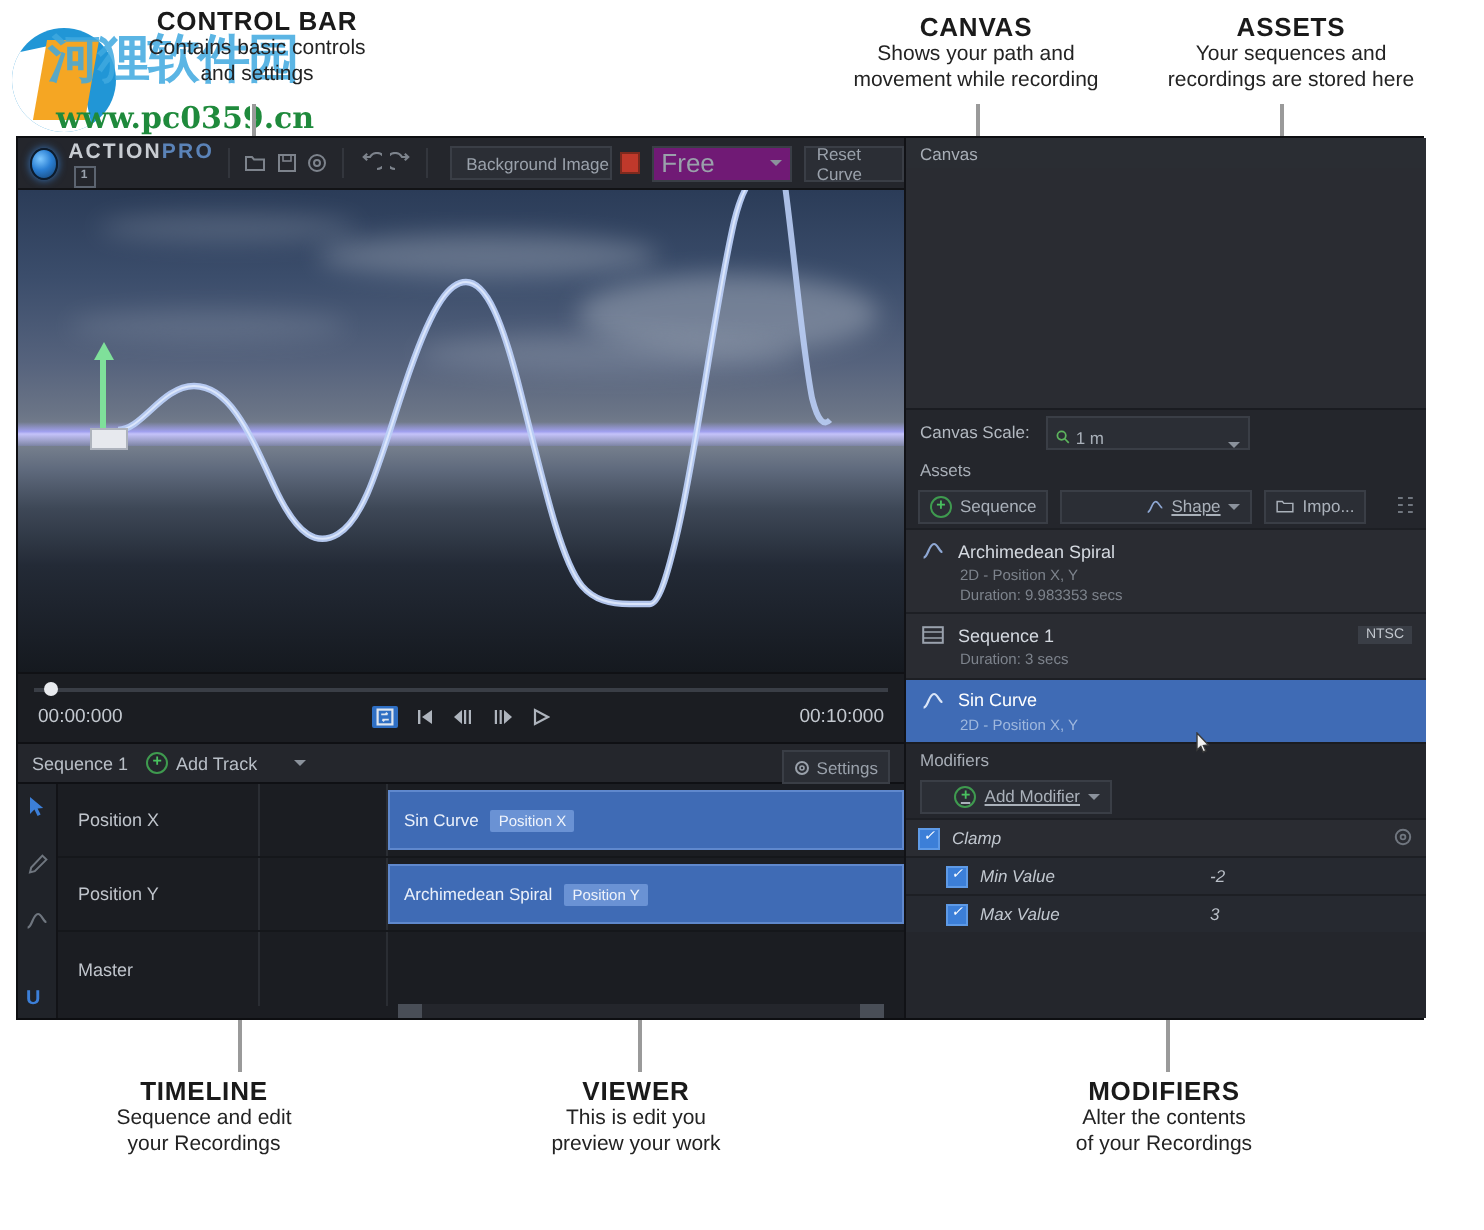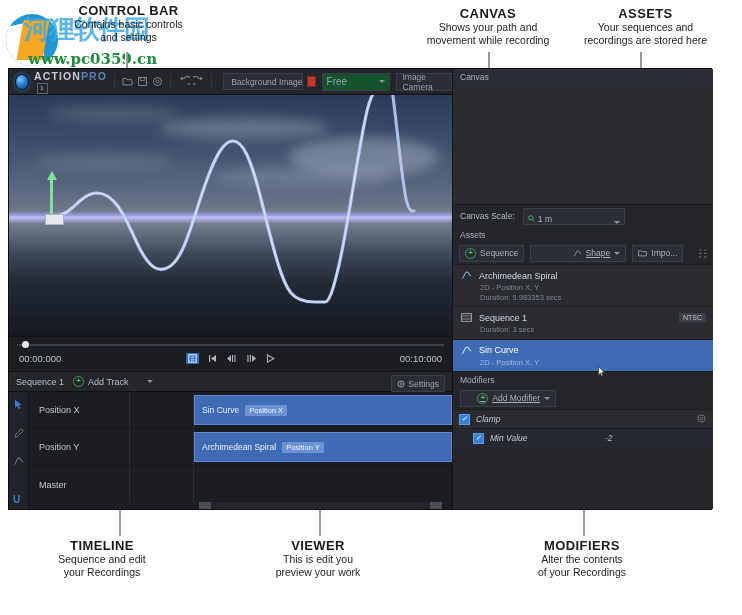--- a/index.html
+++ b/index.html
@@ -46,23 +46,23 @@
   .logo-badge{display:inline-block;width:9px;height:9px;border:1px solid #5c6470;color:#9aa2ad;
     font-size:6px;line-height:9px;text-align:center;margin-left:3px;vertical-align:2px;}
   .tb-sep{width:1px;height:15px;background:#33363d;margin:0 5px;}
   .tbicon{width:17px;height:17px;display:flex;align-items:center;justify-content:center;
     color:#7d838c;margin:0 1px;}
   .tbicon svg{display:block;}
   .tb-field{height:15px;display:flex;align-items:center;gap:3px;background:#2b2e35;
     border:1px solid #3a3e46;padding:0 4px;margin-left:6px;font-size:8.5px;color:#9aa1ab;
     max-width:86px;overflow:hidden;white-space:nowrap;}
   .swatch{width:9px;height:9px;background:#c0392b;border:1px solid #7d2a1e;margin-left:4px;}
-  .tb-select{height:16px;width:76px;margin-left:6px;background:#14532d;border:1px solid #3a3e46;
+  .tb-select{height:16px;width:76px;margin-left:6px;background:#701a75;border:1px solid #3a3e46;
     display:flex;align-items:center;justify-content:space-between;padding:0 4px;
-    font-size:10px;color:#9aa1ab;}
+    font-size:13px;color:#9aa1ab;}
   .tb-btn{height:16px;margin-left:6px;background:#2b2e35;border:1px solid #3a3e46;
     display:flex;align-items:center;padding:0 5px;font-size:8.5px;color:#9aa1ab;}
   .caret{width:0;height:0;border-left:3px solid transparent;border-right:3px solid transparent;
     border-top:3.5px solid #8b929c;}
 
   
   .viewer{position:absolute;left:0;top:26px;width:443px;height:241px;overflow:hidden;
     background:#11151d;}
   .sky{position:absolute;inset:0;
     background:linear-gradient(180deg,#2b3c58 0%,#3b4d6b 18%,#56637d 36%,#6a7486 46%,
@@ -262,21 +262,21 @@
             <path d="M1 6l2-2.5L5 6" fill="none" stroke="currentColor" stroke-width=".8"></path>
           </svg>
         <span>Background Image...</span>
       </div>
       <div class="swatch"></div>
       <div class="tb-select">
         <span>Free</span>
         <span class="caret"></span>
       </div>
       <div class="tb-btn">
-        <span>Image Camera</span>
+        <span>Reset Curve</span>
       </div>
     </div>
 
     <div class="viewer">
       <div class="sky"></div>
       <div class="cloud" style="left:150px;top:22px;width:170px;height:22px;"></div>
       <div class="cloud" style="left:40px;top:12px;width:130px;height:14px;opacity:.3;"></div>
       <div class="cloud" style="left:280px;top:42px;width:150px;height:40px;opacity:.55;"></div>
       <div class="cloud" style="left:200px;top:72px;width:190px;height:20px;opacity:.35;"></div>
       <div class="cloud" style="left:25px;top:60px;width:140px;height:16px;opacity:.25;"></div>
@@ -527,20 +527,26 @@
         </span>
       </div>
 
       <div class="mod-row sub">
         <span style="width:14px;"></span>
         <span class="cbx">✓</span>
         <span>Min Value</span>
         <span class="mod-val">-2</span>
       </div>
 
+      <div class="mod-row sub">
+        <span style="width:14px;"></span>
+        <span class="cbx">✓</span>
+        <span>Max Value</span>
+        <span class="mod-val">3</span>
+      </div>
 
     </div>
   </div>
 
   <svg class="cursor" viewBox="0 0 7 11">
     <path d="M0.5 0.5 0.5 9 2.4 7.2 3.6 10 4.9 9.4 3.7 6.8 6.2 6.5Z" fill="#f2f2f2" stroke="#3a3a3a" stroke-width=".7"></path>
   </svg>
 
 </div>
 

